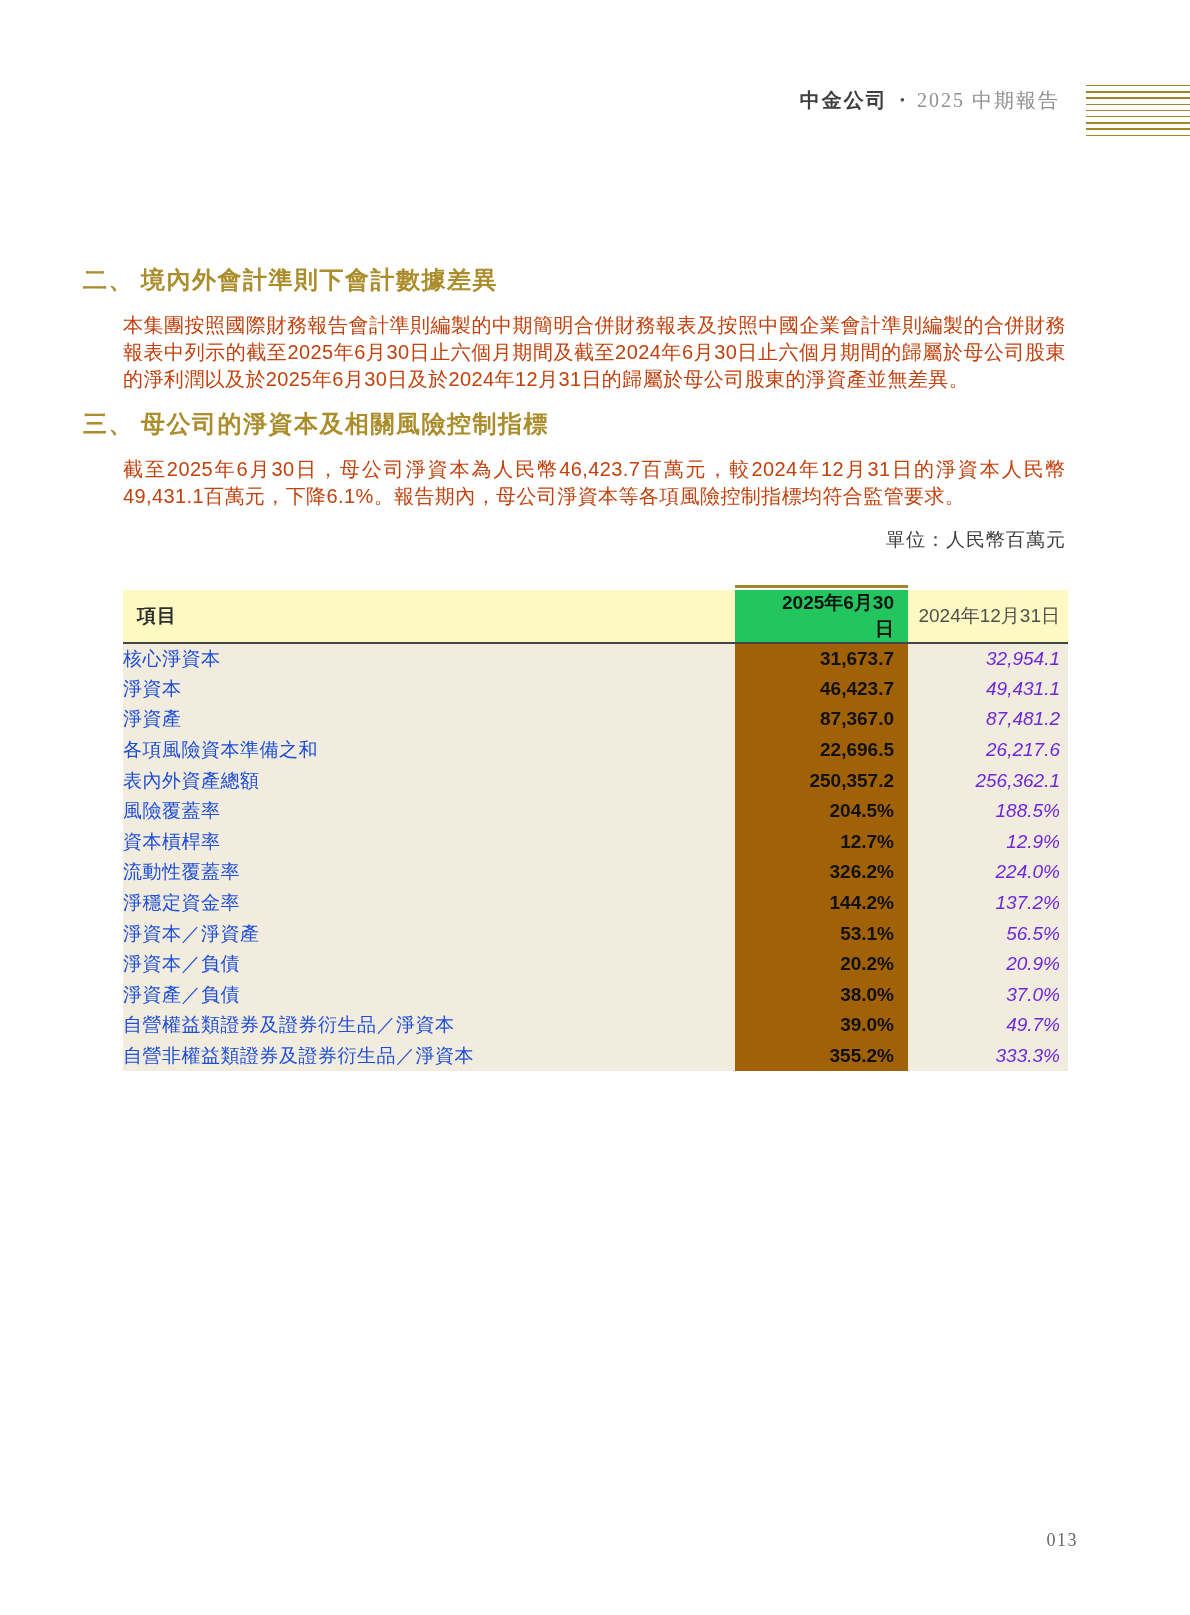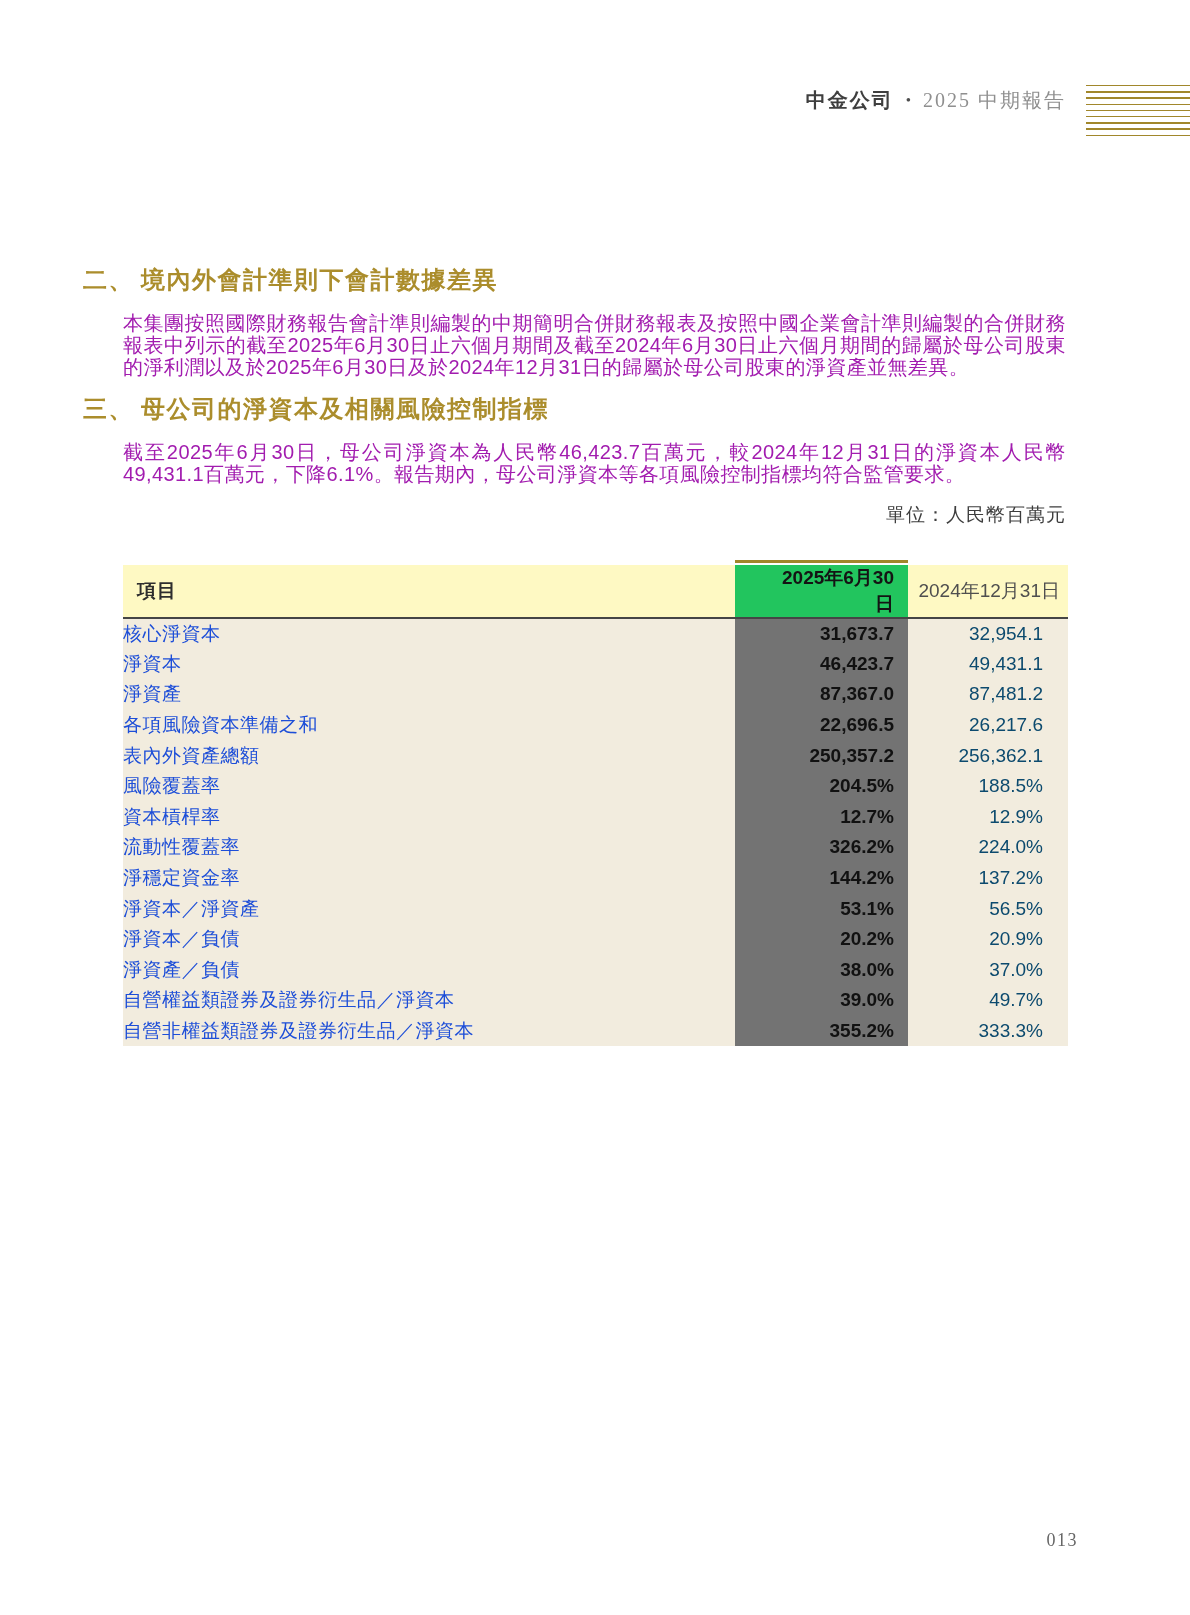--- a/index.html
+++ b/index.html
@@ -10,21 +10,21 @@
     height: 1615px;
     background: #ffffff;
     font-family: "Liberation Sans", sans-serif;
     overflow: hidden;
     margin: 0 auto;
   }
 
   
   .page-header { position: absolute; top: 85px; left: 0; right: 0; height: 55px; }
   .header-text {
-    position: absolute; right: 124px; top: 2px;
+    position: absolute; right: 130px; top: 2px;
     font-family: "Liberation Serif", serif;
     font-size: 20px; white-space: nowrap; color: #3f3f3f;
   }
   .header-text .company { color: #3f3f3f; font-weight: 600; letter-spacing: 2px; }
   .header-text .dot { color: #4d4d4d; margin: 0 12px; font-size: 15px; vertical-align: 2px; }
   .header-text .report { color: #8f8f8f; letter-spacing: 2px; }
   .decor-lines {
     position: absolute; right: 0; top: 0; width: 104px; height: 51px;
     background: repeating-linear-gradient(
       to bottom,
@@ -35,21 +35,21 @@
   
   .content { position: absolute; left: 83px; top: 265px; width: 984px; }
 
   .sec-title {
     font-size: 24px; font-weight: 700; color: #ab8d2c;
     line-height: 30px; letter-spacing: 1.5px;
   }
   .sec-title .sec-num { margin-right: 7px; }
   .body-text {
     margin: 17px 0 0 40px; width: 943px;
-    font-size: 20px; line-height: 22px; color: #a21caf;
+    font-size: 20px; line-height: 27px; color: #c2410c;
     text-align: justify; letter-spacing: 0.4px;
   }
   section.sec-2 { margin-top: 16px; }
 
   .unit-note {
     margin-top: 18px; width: 983px;
     text-align: right; font-size: 19px; color: #3d3d3d;
     letter-spacing: 1px; line-height: 24px;
   }
 
@@ -66,22 +66,22 @@
   }
   .data-table thead th.c1 { text-align: left; padding-left: 14px; font-weight: 700; color: #2e2e2e; letter-spacing: 1px; }
   .data-table thead th.c2 { text-align: right; padding-right: 14px; font-weight: 700; color: #141414; background: #22c55e; position: relative; padding-left: 32px; }
   .data-table thead th.c2::before {
     content: ""; position: absolute; left: 0; right: 0; top: -5px; height: 2.5px;
     background: #a1872b;
   }
   .data-table thead th.c3 { text-align: right; padding-right: 8px; font-weight: 400; color: #4f4f4f; margin-left: 25px; }
   .data-table tbody td { height: 30.6px; }
   .data-table tbody td.c1 { background: #f2ecde; color: #1d4ed8; letter-spacing: 0.5px; }
-  .data-table tbody td.c2 { background: #737373; font-weight: 700; color: #111111; text-align: right; padding-right: 14px; }
-  .data-table tbody td.c3 { background: #f2ecde; color: #0c4a6e; text-align: right; padding-right: 25px; }
+  .data-table tbody td.c2 { background: #a16207; font-weight: 700; color: #111111; text-align: right; padding-right: 14px; }
+  .data-table tbody td.c3 { background: #f2ecde; color: #6d28d9; text-align: right; padding-right: 8px; font-style: italic; }
 
   
   .page-number {
     position: absolute; top: 1530px; right: 112px;
     font-family: "Liberation Serif", serif;
     font-size: 18px; color: #666666; letter-spacing: 1.5px;
   }
 </style>
 </head>
 <body>

